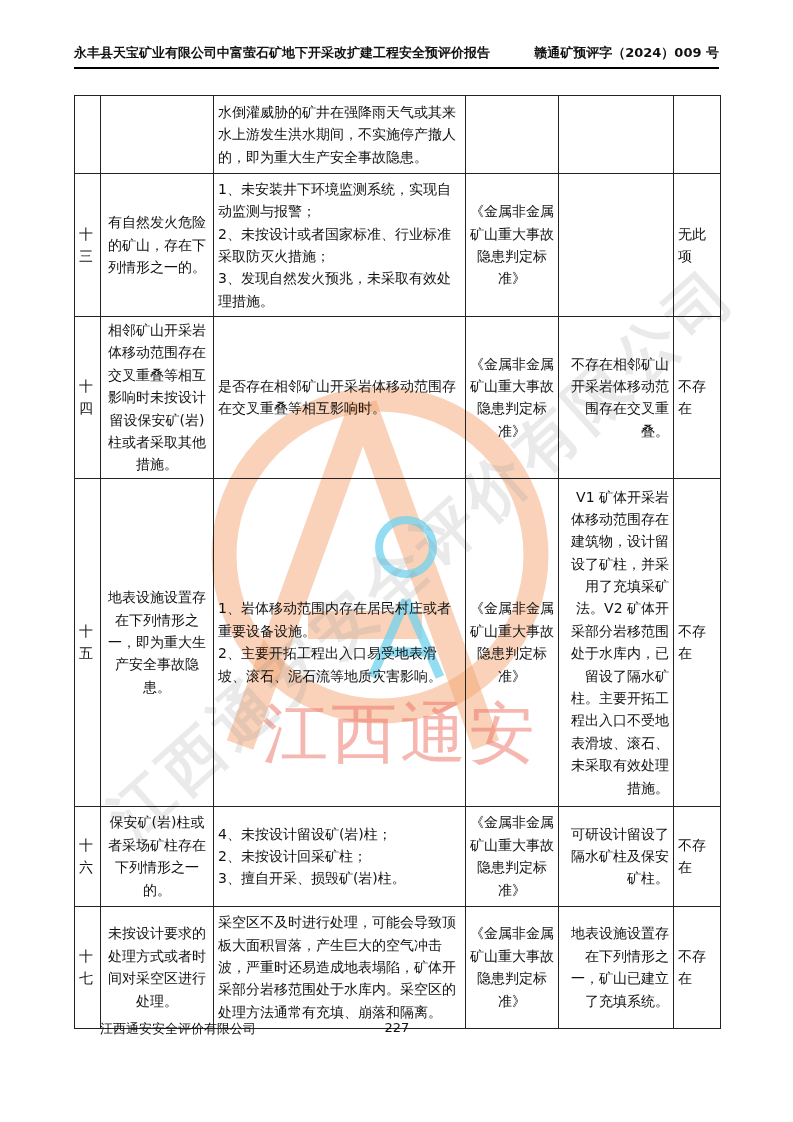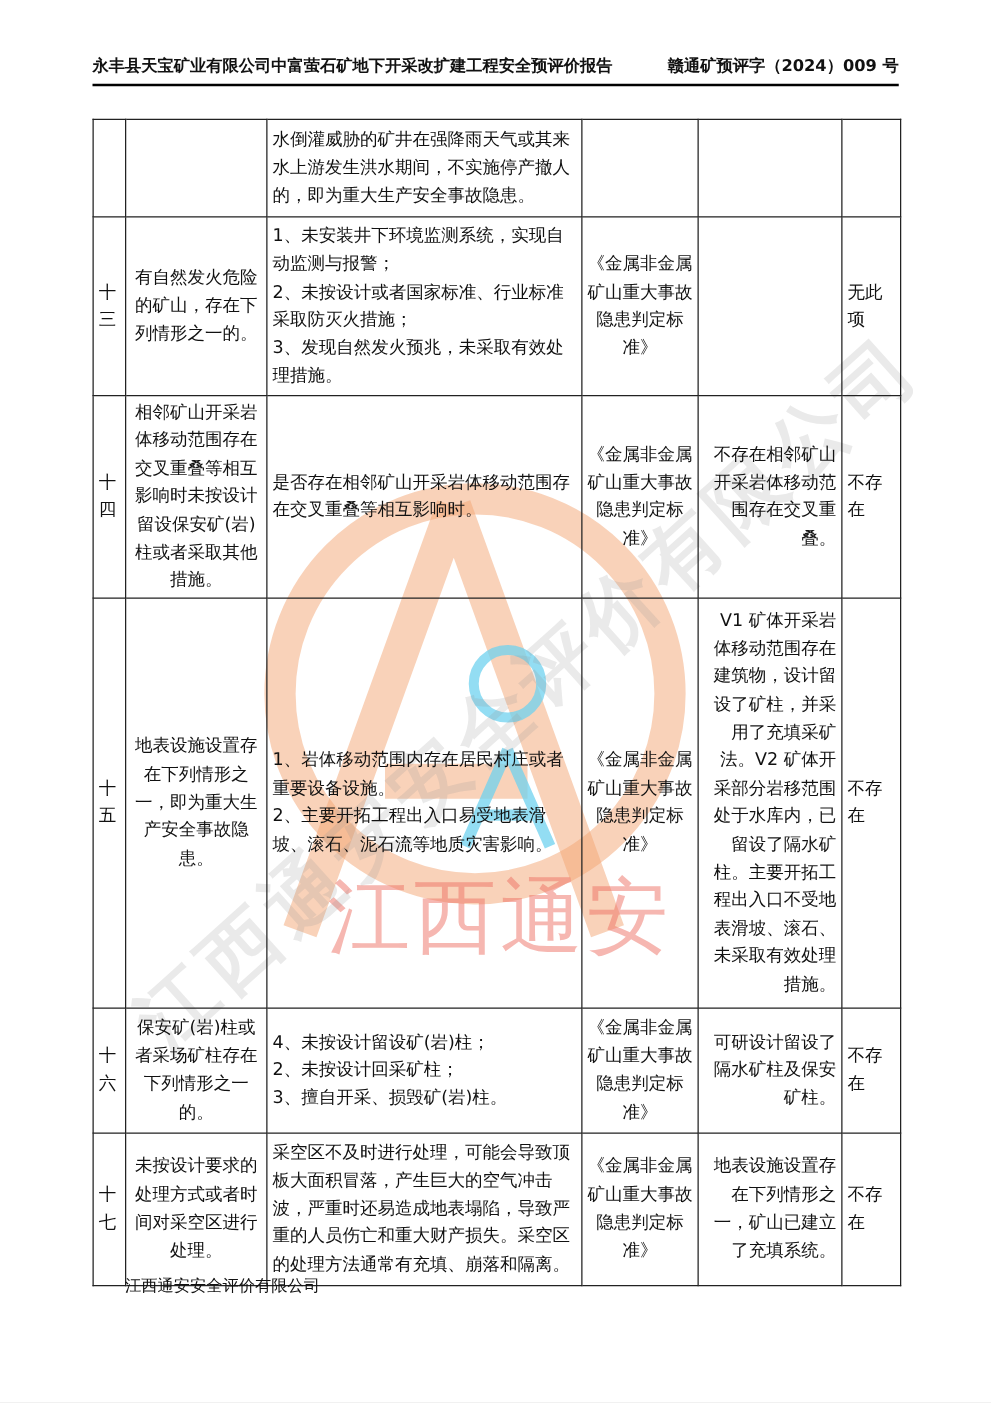--- a/index.html
+++ b/index.html
@@ -142,26 +142,27 @@
           <td class="c-con">4、未按设计留设矿(岩)柱；
 2、未按设计回采矿柱；
 3、擅自开采、损毁矿(岩)柱。</td>
           <td class="c-basis">《金属非金属矿山重大事故隐患判定标准》</td>
           <td class="c-eval">可研设计留设了隔水矿柱及保安矿柱。</td>
           <td class="c-concl">不存在</td>
         </tr>
         <tr class="r5">
           <td class="c-no">十七</td>
           <td class="c-sit">未按设计要求的处理方式或者时间对采空区进行处理。</td>
-          <td class="c-con">采空区不及时进行处理，可能会导致顶板大面积冒落，产生巨大的空气冲击波，严重时还易造成地表塌陷，导致严重的人员伤亡和重大财产损失。采空区的处理方法通常有充填、崩落和隔离。</td>
+          <td class="c-con">采空区不及时进行处理，可能会导致顶板大面积冒落，产生巨大的空气冲击波，严重时还易造成地表塌陷，矿体开采部分岩移范围处于水库内。采空区的处理方法通常有充填、崩落和隔离。</td>
           <td class="c-basis">《金属非金属矿山重大事故隐患判定标准》</td>
           <td class="c-eval">地表设施设置存在下列情形之一，矿山已建立了充填系统。</td>
           <td class="c-concl">不存在</td>
         </tr>
       </tbody>
     </table>
 
     <div class="footer">
       <span class="company">江西通安安全评价有限公司</span>
+      <span class="pageno">227</span>
     </div>
 
   </div>
 </div>
 
 </body></html>

